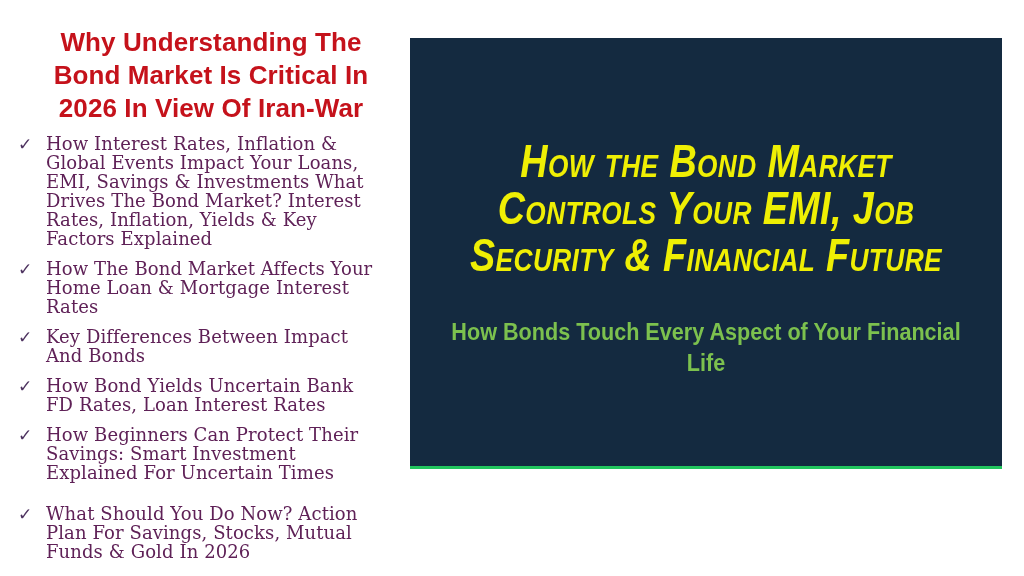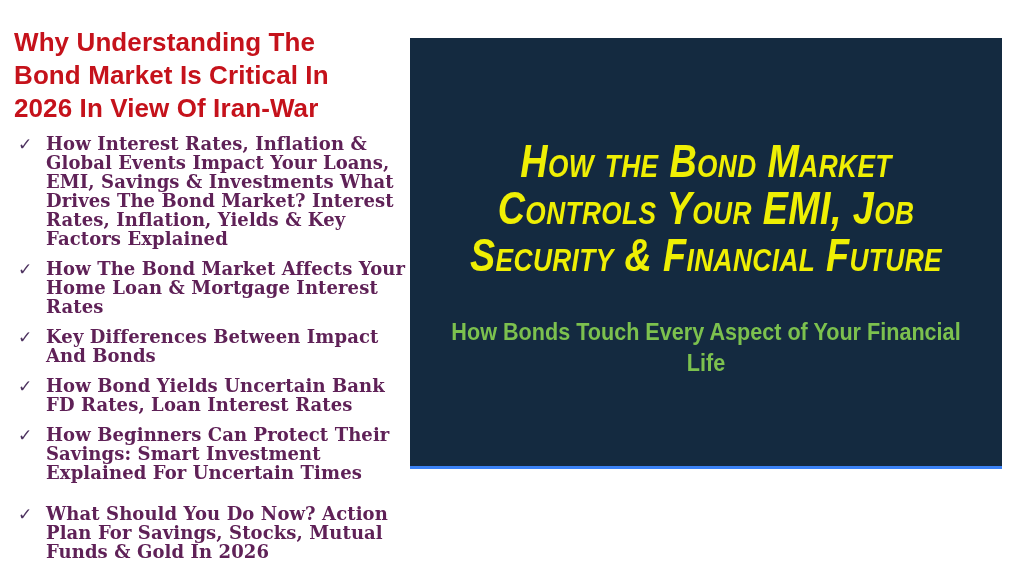--- a/index.html
+++ b/index.html
@@ -24,21 +24,21 @@
     top: 26px;
     width: 394px;
   }
   .title {
     margin: 0 0 9px 0;
     color: #C5121B;
     font-family: "Liberation Sans", sans-serif;
     font-size: 26px;
     line-height: 33px;
     font-weight: 700;
-    text-align: left;
+    text-align: center;
     white-space: pre-line;
     letter-spacing: 0.1px;
   }
   .bullets {
     list-style: none;
     margin: 0;
     padding: 0 0 0 4px;
   }
   .bullet {
     display: flex;
@@ -55,33 +55,33 @@
     line-height: 19px;
     font-weight: 400;
     padding-top: 1px;
   }
   .bullet-text {
     flex: 1;
     color: #5F2157;
     font-family: "DejaVu Serif", "Liberation Serif", serif;
     font-size: 18px;
     line-height: 19px;
-    font-weight: 700;
+    font-weight: 400;
     white-space: pre-line;
     letter-spacing: 0.1px;
   }
   
   .right-panel {
     position: absolute;
     left: 410px;
     top: 38px;
     width: 592px;
     height: 428px;
     background: #142A40;
-    border-bottom: 3px solid #3b82f6;
+    border-bottom: 3px solid #22c55e;
   }
   .panel-heading {
     position: absolute;
     top: 100px;
     left: 0;
     width: 100%;
     color: #EFEF04;
     font-family: "Liberation Sans", sans-serif;
     font-size: 46px;
     line-height: 47px;

